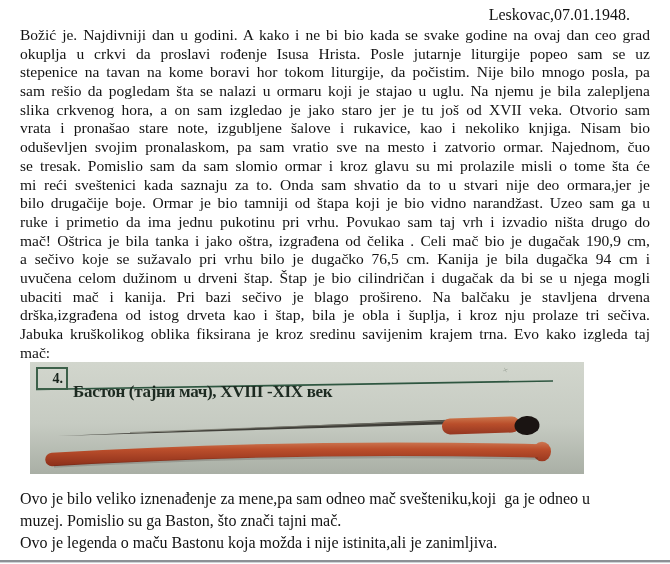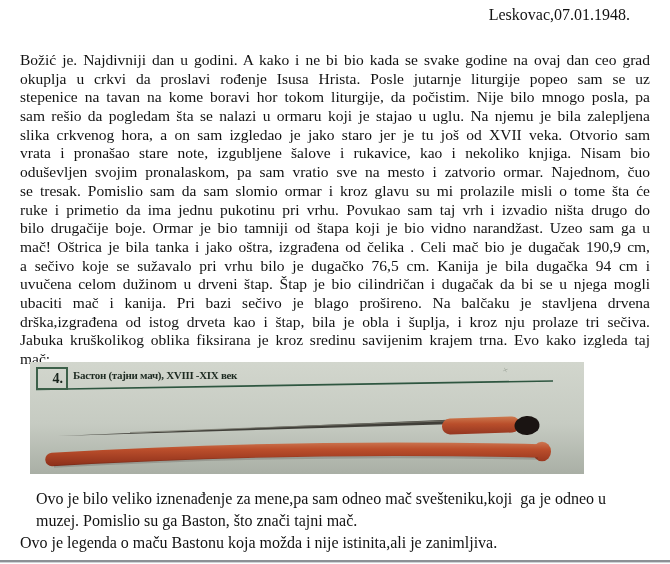--- a/index.html
+++ b/index.html
@@ -12,49 +12,48 @@
     overflow:hidden;
   }
   .page{position:absolute;inset:0;}
   .date-line{
     position:absolute;top:5px;right:40px;
     font-size:16px;line-height:20px;
   }
   .body-text{
     position:absolute;top:26px;left:20px;width:630px;
     font-size:15.5px;
-    margin-top:25px;
   }
   .body-text .tline{
     line-height:18.7px;height:18.7px;
     text-align:justify;text-align-last:justify;
     overflow:visible;white-space:nowrap;
   }
   .body-text .tline.last{text-align-last:left;white-space:pre;}
   .photo{
     position:absolute;left:30px;top:362px;width:554px;height:112px;
     margin:0;padding:0;
   }
   .photo svg{position:absolute;left:0;top:0;}
   .capbox{
     position:absolute;left:6px;top:5px;width:32px;height:23px;
     border:2px solid #3c6049;box-sizing:border-box;
     font-weight:bold;font-size:14px;line-height:19px;
     text-align:right;padding-right:3px;color:#17231b;
   }
   .photo-caption{
-    position:absolute;left:43px;top:7px;
-    font-weight:bold;font-size:11px;letter-spacing:-0.3px;
+    position:absolute;left:43px;top:20px;
+    font-weight:bold;font-size:17px;letter-spacing:-0.3px;
     color:#1d2a21;white-space:pre;
   }
   .para{
     position:absolute;left:20px;width:630px;font-size:16px;
   }
   .para .tline{line-height:22px;white-space:pre;}
-  .para1{top:488px;margin-left:16px;}
+  .para1{top:488px;}
   .para2{top:532px;}
   .bottom-divider{
     position:absolute;left:0;top:560px;width:670px;height:2px;
     background:#8d9095;border-bottom:1px solid #cfd2d6;
   }
 </style>
 </head>
 <body>
 
 <div class="page">
@@ -63,22 +62,23 @@
 
   <div class="body-text">
       <div class="tline">Božić je. Najdivniji dan u godini. A kako i ne bi bio kada se svake godine na ovaj dan ceo grad</div>
       <div class="tline">okuplja u crkvi da proslavi rođenje Isusa Hrista. Posle jutarnje liturgije popeo sam se uz</div>
       <div class="tline">stepenice na tavan na kome boravi hor tokom liturgije, da počistim. Nije bilo mnogo posla, pa</div>
       <div class="tline">sam rešio da pogledam šta se nalazi u ormaru koji je stajao u uglu. Na njemu je bila zalepljena</div>
       <div class="tline">slika crkvenog hora, a on sam izgledao je jako staro jer je tu još od XVII veka. Otvorio sam</div>
       <div class="tline">vrata i pronašao stare note, izgubljene šalove i rukavice, kao i nekoliko knjiga. Nisam bio</div>
       <div class="tline">oduševljen svojim pronalaskom, pa sam vratio sve na mesto i zatvorio ormar. Najednom, čuo</div>
       <div class="tline">se tresak. Pomislio sam da sam slomio ormar i kroz glavu su mi prolazile misli o tome šta će</div>
+      <div class="tline">mi reći sveštenici kada saznaju za to. Onda sam shvatio da to u stvari nije deo ormara,jer je</div>
+      <div class="tline">bilo drugačije boje. Ormar je bio tamniji od štapa koji je bio vidno narandžast. Uzeo sam ga u</div>
       <div class="tline">ruke i primetio da ima jednu pukotinu pri vrhu. Povukao sam taj vrh i izvadio ništa drugo do</div>
-      <div class="tline">bilo drugačije boje. Ormar je bio tamniji od štapa koji je bio vidno narandžast. Uzeo sam ga u</div>
       <div class="tline">mač! Oštrica je bila tanka i jako oštra, izgrađena od čelika . Celi mač bio je dugačak 190,9 cm,</div>
       <div class="tline">a sečivo koje se sužavalo pri vrhu bilo je dugačko 76,5 cm. Kanija je bila dugačka 94 cm i</div>
       <div class="tline">uvučena celom dužinom u drveni štap. Štap je bio cilindričan i dugačak da bi se u njega mogli</div>
       <div class="tline">ubaciti mač i kanija. Pri bazi sečivo je blago prošireno. Na balčaku je stavljena drvena</div>
       <div class="tline">drška,izgrađena od istog drveta kao i štap, bila je obla i šuplja, i kroz nju prolaze tri sečiva.</div>
       <div class="tline">Jabuka kruškolikog oblika fiksirana je kroz sredinu savijenim krajem trna. Evo kako izgleda taj</div>
       <div class="tline last">mač:</div>
     </div>
 
   <figure class="photo">

